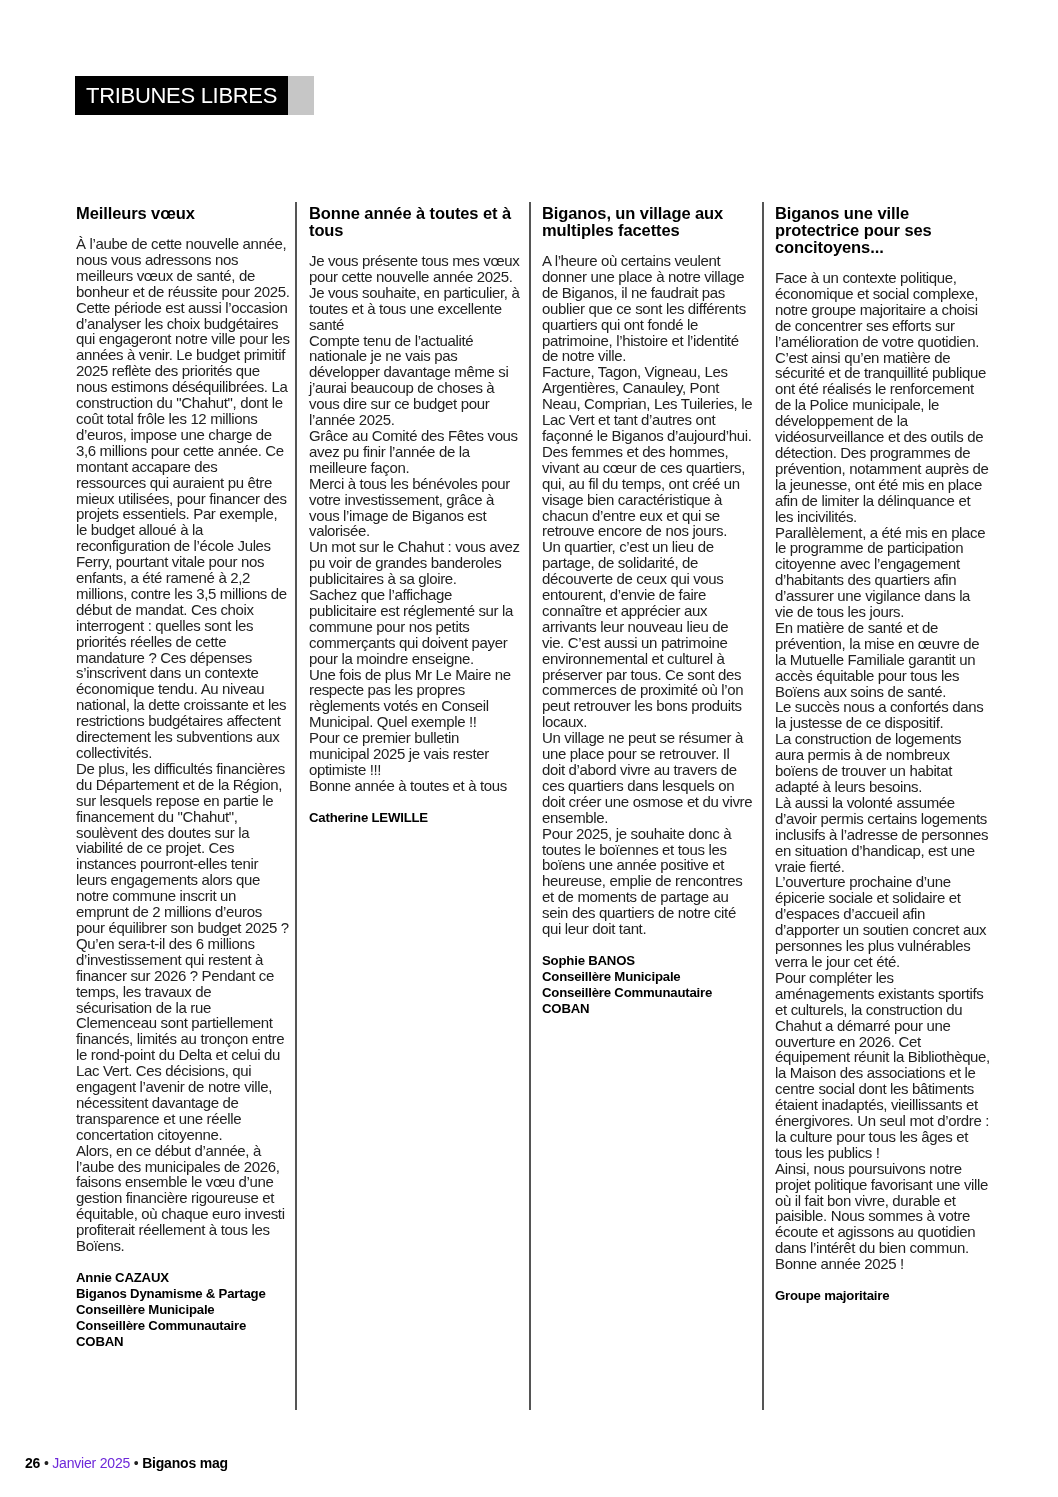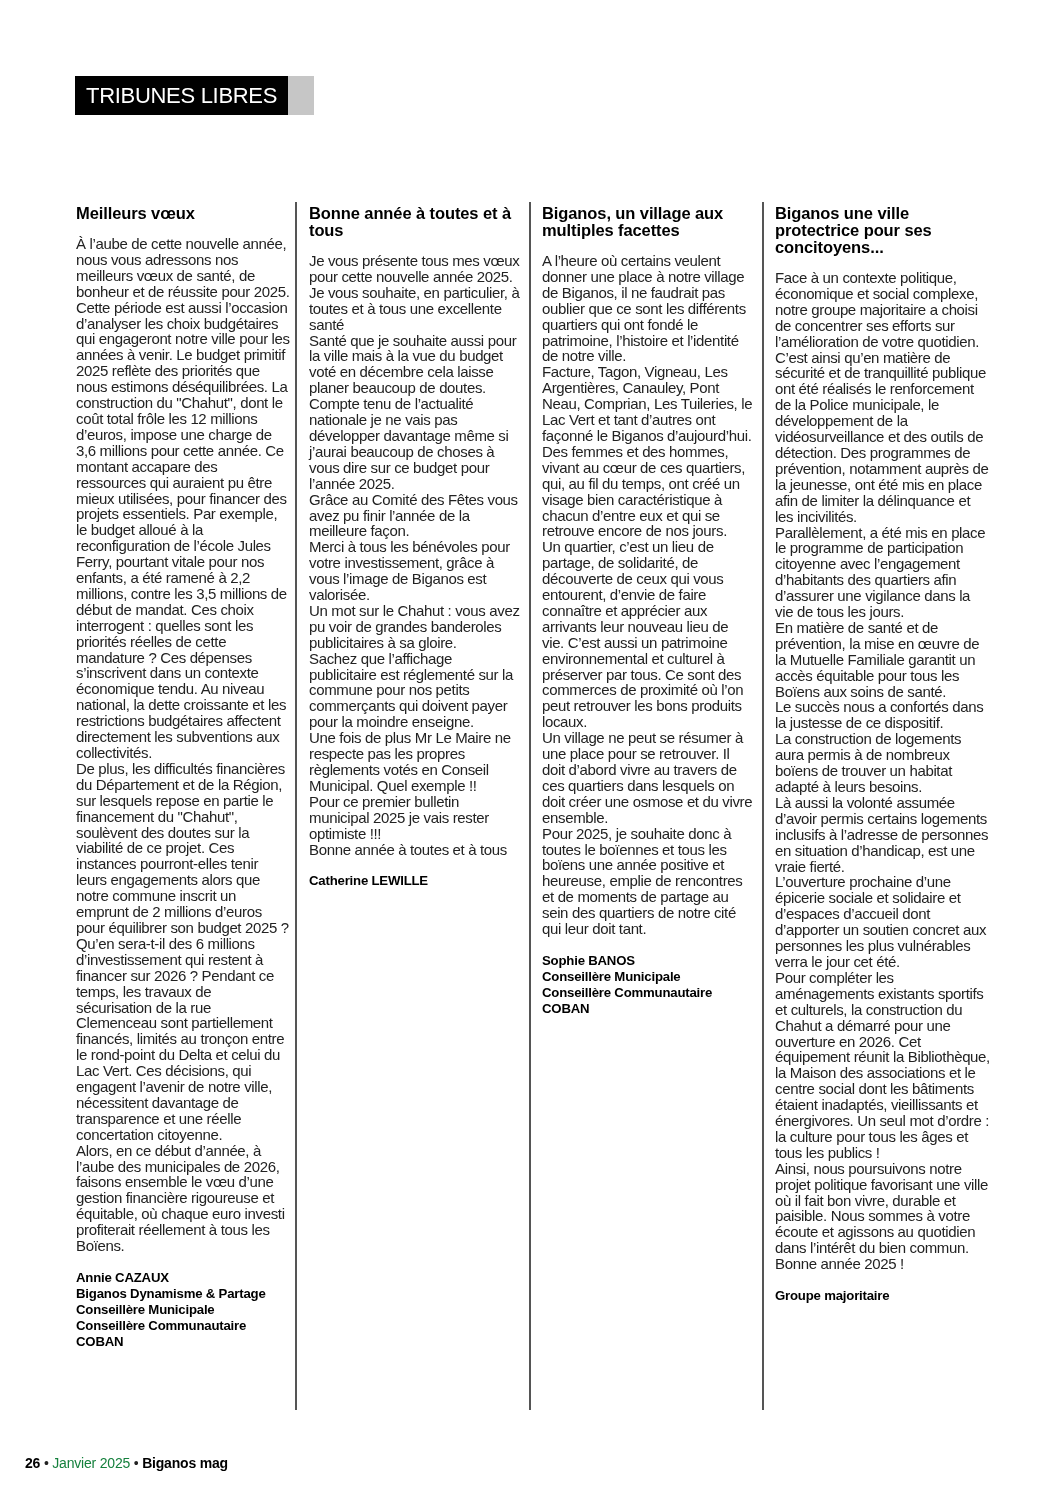--- a/index.html
+++ b/index.html
@@ -23,21 +23,21 @@
   #col4 { left: 775px; width: 215px; }
 
   .divider { position: absolute; top: 202px; height: 1208px; width: 1.5px; background: #555; }
   #div1 { left: 295px; }
   #div2 { left: 529px; }
   #div3 { left: 762px; }
 
   .footer { position: absolute; left: 25px; top: 1455px; font-size: 14px; color: #222; letter-spacing: -0.2px; }
   .footer .num { font-weight: 700; color: #000; }
   .footer .mag { font-weight: 700; color: #000000; }
-  .footer .month { font-weight: 400; color: #15803d; margin-top: 48px; }
+  .footer .month { font-weight: 400; color: #6d28d9; margin-top: 48px; }
 </style>
 </head>
 <body>
 
 <div class="section-tag">
   <div class="label">TRIBUNES LIBRES</div>
   <div class="grey"></div>
 </div>
 
 <div class="divider" id="div1"></div>
@@ -56,21 +56,20 @@
     <div>Biganos Dynamisme &amp; Partage Conseillère Municipale</div>
     <div>Conseillère Communautaire COBAN</div>
   </div>
 </article>
 
 <article class="col" id="col2">
   <h2>Bonne année à toutes et à tous</h2>
   <div class="body">
     <p>Je vous présente tous mes vœux pour cette nouvelle année 2025.</p>
     <p>Je vous souhaite, en particulier, à toutes et à tous une excellente santé</p>
-    <p>Santé que je souhaite aussi pour la ville mais à la vue du budget voté en décembre cela laisse planer beaucoup de doutes.</p>
     <p>Compte tenu de l’actualité nationale je ne vais pas développer davantage même si j’aurai beaucoup de choses à vous dire sur ce budget pour l’année 2025.</p>
     <p>Grâce au Comité des Fêtes vous avez pu finir l’année de la meilleure façon.</p>
     <p>Merci à tous les bénévoles pour votre investissement, grâce à vous l’image de Biganos est valorisée.</p>
     <p>Un mot sur le Chahut : vous avez pu voir de grandes banderoles publicitaires à sa gloire.</p>
     <p>Sachez que l’affichage publicitaire est réglementé sur la commune pour nos petits commerçants qui doivent payer pour la moindre enseigne.</p>
     <p>Une fois de plus Mr Le Maire ne respecte pas les propres règlements votés en Conseil Municipal. Quel exemple !!</p>
     <p>Pour ce premier bulletin municipal 2025 je vais rester optimiste !!!</p>
     <p>Bonne année à toutes et à tous</p>
   </div>
   <div class="sig">
@@ -97,21 +96,21 @@
 <article class="col" id="col4">
   <h2>Biganos une ville protectrice pour ses concitoyens...</h2>
   <div class="body">
     <p>Face à un contexte politique, économique et social complexe, notre groupe majoritaire a choisi de concentrer ses efforts sur l’amélioration de votre quotidien.</p>
     <p>C’est ainsi qu’en matière de sécurité et de tranquillité publique ont été réalisés le renforcement de la Police municipale, le développement de la vidéosurveillance et des outils de détection. Des programmes de prévention, notamment auprès de la jeunesse, ont été mis en place afin de limiter la délinquance et les incivilités.</p>
     <p>Parallèlement, a été mis en place le programme de participation citoyenne avec l’engagement d’habitants des quartiers afin d’assurer une vigilance dans la vie de tous les jours.</p>
     <p>En matière de santé et de prévention, la mise en œuvre de la Mutuelle Familiale garantit un accès équitable pour tous les Boïens aux soins de santé.</p>
     <p>Le succès nous a confortés dans la justesse de ce dispositif.</p>
     <p>La construction de logements aura permis à de nombreux boïens de trouver un habitat adapté à leurs besoins.</p>
     <p>Là aussi la volonté assumée d’avoir permis certains logements inclusifs à l’adresse de personnes en situation d’handicap, est une vraie fierté.</p>
-    <p>L’ouverture prochaine d’une épicerie sociale et solidaire et d’espaces d’accueil dont d’apporter un soutien concret aux personnes les plus vulnérables verra le jour cet été.</p>
+    <p>L’ouverture prochaine d’une épicerie sociale et solidaire et d’espaces d’accueil afin d’apporter un soutien concret aux personnes les plus vulnérables verra le jour cet été.</p>
     <p>Pour compléter les aménagements existants sportifs et culturels, la construction du Chahut a démarré pour une ouverture en 2026. Cet équipement réunit la Bibliothèque, la Maison des associations et le centre social dont les bâtiments étaient inadaptés, vieillissants et énergivores. Un seul mot d’ordre : la culture pour tous les âges et tous les publics !</p>
     <p>Ainsi, nous poursuivons notre projet politique favorisant une ville où il fait bon vivre, durable et paisible. Nous sommes à votre écoute et agissons au quotidien dans l’intérêt du bien commun.</p>
     <p>Bonne année 2025 !</p>
   </div>
   <div class="sig">
     <div>Groupe majoritaire</div>
   </div>
 </article>
 
 <div class="footer">

